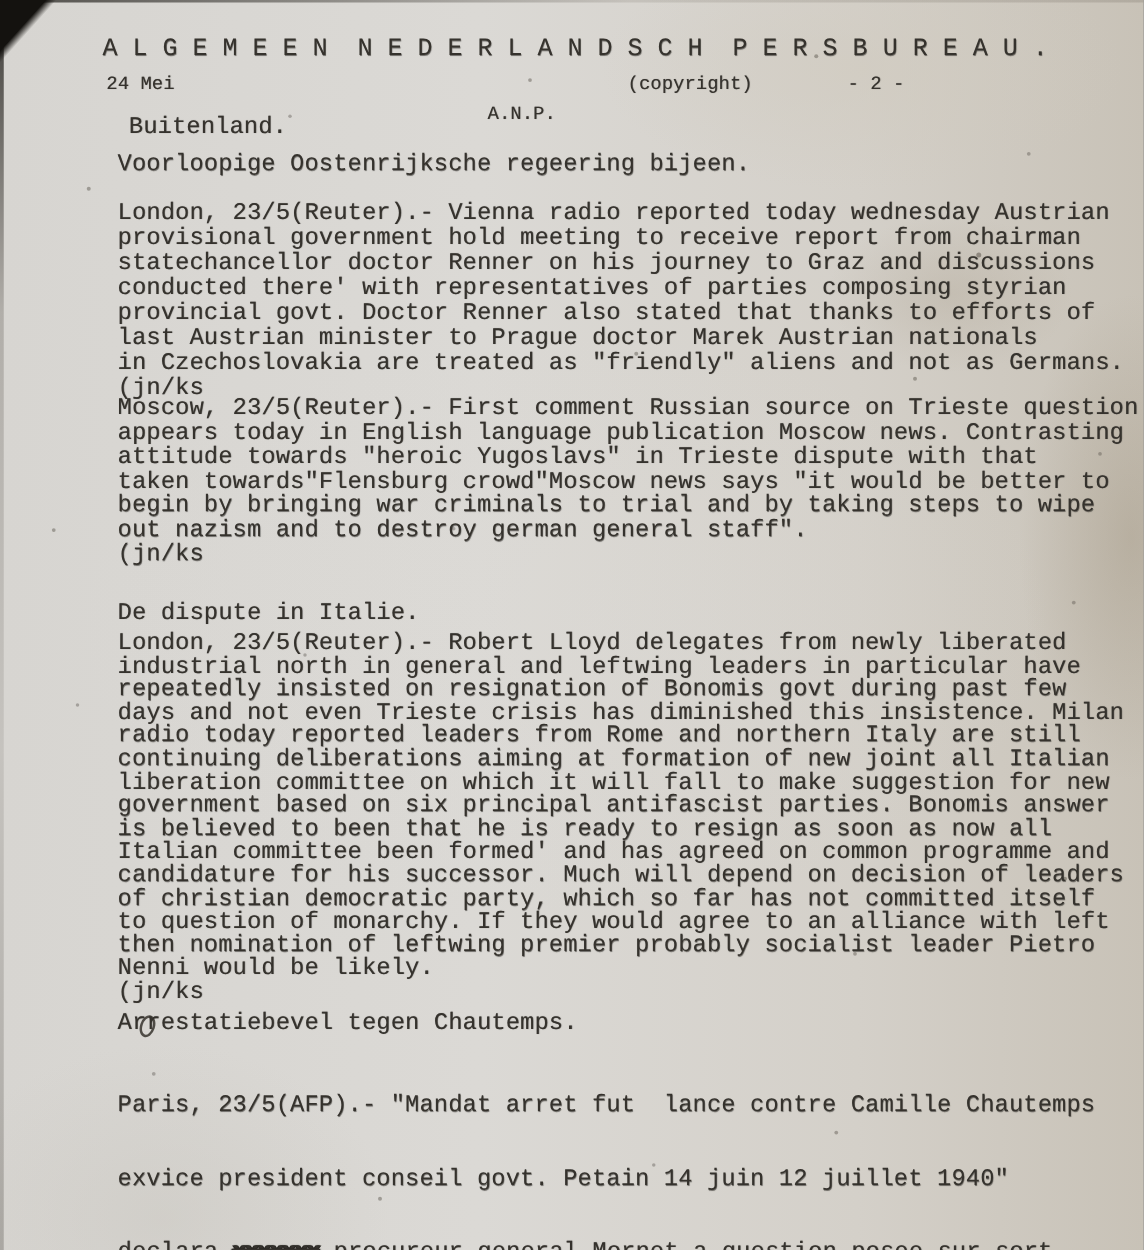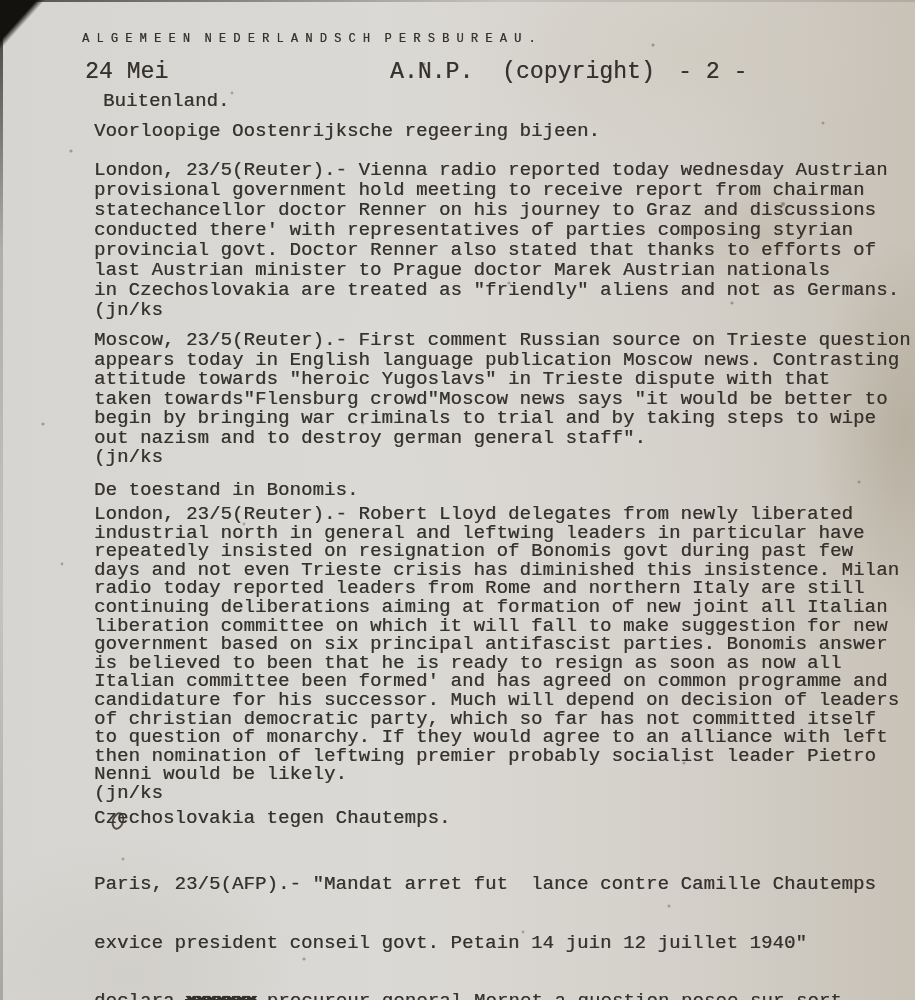--- a/index.html
+++ b/index.html
@@ -44,35 +44,35 @@
       782px 203px 0 1px rgba(70,64,56,.45), 879px 362px 0 0.5px rgba(70,64,56,.35),
       481px 703px 0 0.5px rgba(70,64,56,.38), 362px 422px 0 0.4px rgba(70,64,56,.35),
       508px 282px 0 0.6px rgba(70,64,56,.40), 668px 905px 0 0.5px rgba(70,64,56,.38);
   }
   .typed{
     position:absolute;
     font-size:19px;line-height:19.5px;letter-spacing:0.1px;
     white-space:pre-wrap;
     text-shadow:0.4px 0.4px 0.6px rgba(28,26,22,0.55);
   }
-  .masthead-title{top:30px;left:82px;font-size:12px;letter-spacing:0;}
+  .masthead-title{top:30px;left:82px;font-size:20px;letter-spacing:0;}
   .meta{position:absolute;top:59px;left:0;width:915px;height:22px;}
   .meta span{
-    position:absolute;font-size:23px;letter-spacing:0.1px;
+    position:absolute;font-size:15px;letter-spacing:0.1px;
     text-shadow:0.4px 0.4px 0.6px rgba(28,26,22,0.55);white-space:pre;text-align:right;
   }
   .m-date{left:85px;}
-  .m-agency{left:390px;}
+  .m-agency{left:390px;margin-top:24px;}
   .m-copyright{left:502px;}
   .m-page{left:678px;}
   .section-label{top:92px;left:103px;}
   .h{left:94px;width:812px;text-align:left;}
   .p{left:94px;width:818px;}
   .h1{top:122px;} .p1{top:160px;line-height:20px;}
-  .h2{top:309px;} .p2{top:331px;line-height:19.5px;}
+  .h2{top:309px;} .p2{top:317px;line-height:19.5px;}
   .h3{top:481px;} .p3{top:505px;line-height:18.6px;}
   .h4{top:809px;} .p4{top:836px;line-height:19.5px;}
   .p4 .line{white-space:pre;}
   .struck{
     font-weight:bold;letter-spacing:-1.5px;
     text-decoration:line-through;text-decoration-thickness:4px;
     text-shadow:0 0 1px #2a2824, 1px 0 0 #2a2824, -1px 0 0 #2a2824;
   }
   .stray-mark{
     position:absolute;left:112px;top:812px;width:8px;height:14px;
@@ -112,41 +112,41 @@
 (jn/ks</div>
 
   <div class="typed p p2">Moscow, 23/5(Reuter).- First comment Russian source on Trieste question
 appears today in English language publication Moscow news. Contrasting
 attitude towards "heroic Yugoslavs" in Trieste dispute with that
 taken towards"Flensburg crowd"Moscow news says "it would be better to
 begin by bringing war criminals to trial and by taking steps to wipe
 out nazism and to destroy german general staff".
 (jn/ks</div>
 
-  <div class="typed h h3">De toestand in Bonomis.</div>
+  <div class="typed h h3">De dispute in Italie.</div>
   <div class="typed p p3">London, 23/5(Reuter).- Robert Lloyd delegates from newly liberated
 industrial north in general and leftwing leaders in particular have
 repeatedly insisted on resignation of Bonomis govt during past few
 days and not even Trieste crisis has diminished this insistence. Milan
 radio today reported leaders from Rome and northern Italy are still
 continuing deliberations aiming at formation of new joint all Italian
 liberation committee on which it will fall to make suggestion for new
 government based on six principal antifascist parties. Bonomis answer
 is believed to been that he is ready to resign as soon as now all
 Italian committee been formed' and has agreed on common programme and
 candidature for his successor. Much will depend on decision of leaders
 of christian democratic party, which so far has not committed itself
 to question of monarchy. If they would agree to an alliance with left
 then nomination of leftwing premier probably socialist leader Pietro
 Nenni would be likely.
 (jn/ks</div>
 
   <div class="stray-mark"></div>
 
-  <div class="typed h h4">Czechoslovakia tegen Chautemps.</div>
+  <div class="typed h h4">Arrestatiebevel tegen Chautemps.</div>
   <div class="typed p p4">
     <div class="line">Paris, 23/5(AFP).- "Mandat arret fut  lance contre Camille Chautemps</div>
     <div class="line">exvice president conseil govt. Petain 14 juin 12 juillet 1940"</div>
     <div class="line"><span>declara </span><span class="struck">xxxxxxx</span><span> procureur general Mornet a question posee sur sort</span></div>
     
     
   </div>
 </div>
 
 </body></html>

